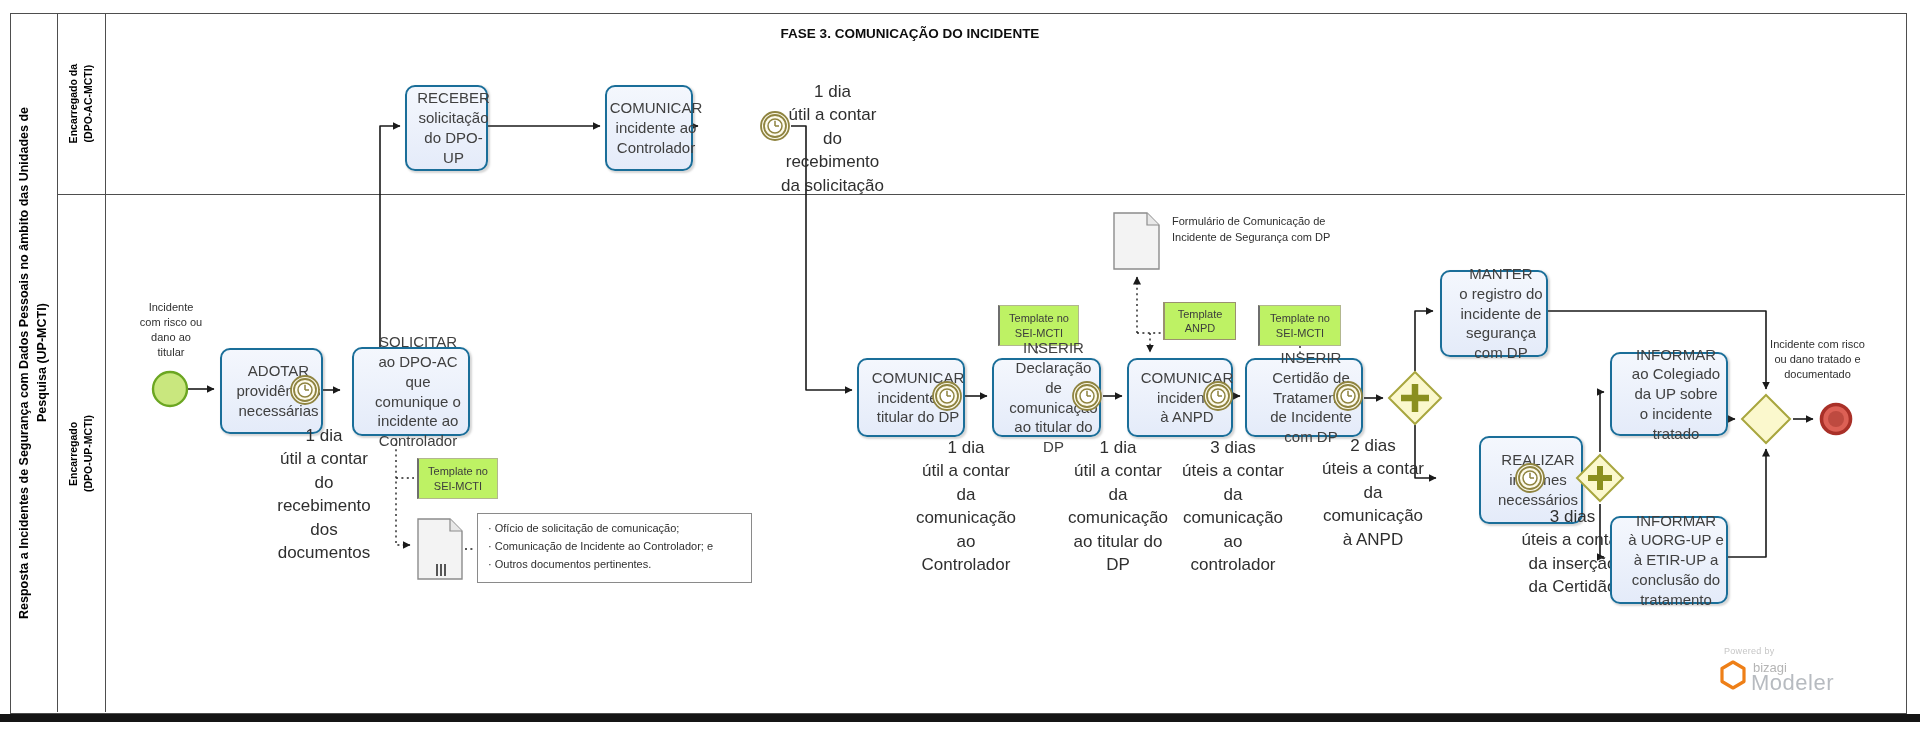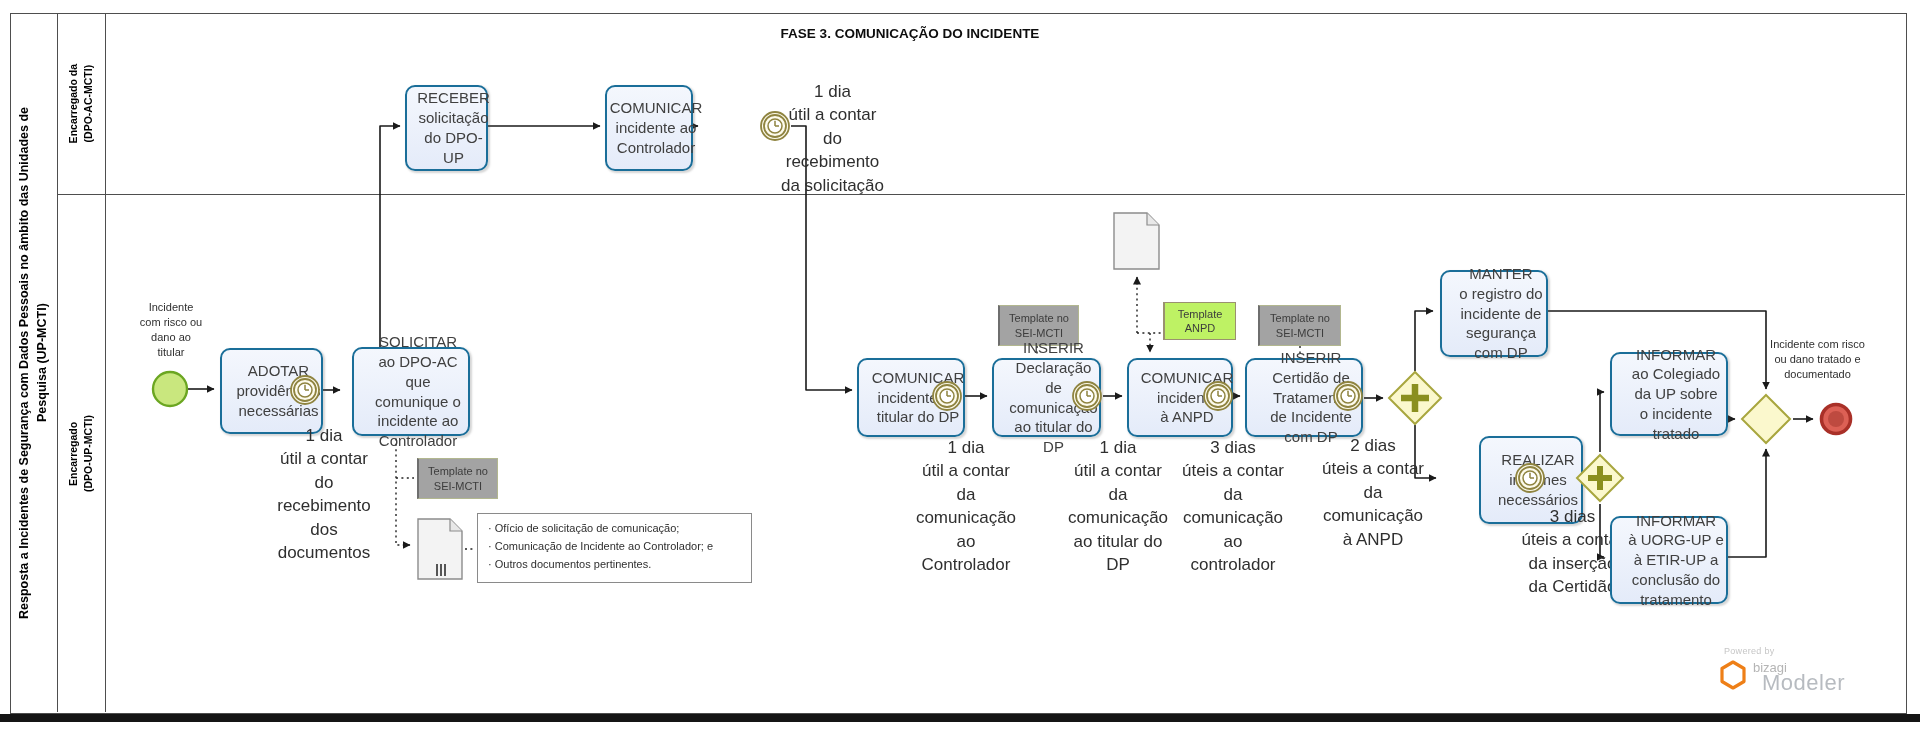--- a/index.html
+++ b/index.html
@@ -14,21 +14,21 @@
          text-align:center;font-weight:bold;color:#000;}
   .pool-title{font-size:12.5px;line-height:1.45;}
   .lane-label{font-size:10.5px;line-height:1.4;}
   .phase-title{font-size:13.5px;font-weight:bold;color:#0d0d0d;text-align:center;}
   
   .task{background:linear-gradient(#f4f7fd,#e4ebf9);border:2.4px solid #1A6E99;border-radius:10px;
         display:flex;align-items:center;justify-content:center;text-align:center;
         font-size:15px;line-height:1.32;color:#404040;white-space:pre-line;
         box-shadow:1.5px 1.5px 2px rgba(90,90,90,.25);padding-left:14px;}
   .note{font-size:17px;line-height:1.38;color:#2f2f2f;text-align:center;white-space:pre-line;}
-  .tmpl{background:#a3a3a3;border:1px solid #b2b78f;border-left:2px solid #6e6e6e;
+  .tmpl{background:#bef264;border:1px solid #b2b78f;border-left:2px solid #6e6e6e;
         display:flex;align-items:center;justify-content:center;text-align:center;
         font-size:11px;line-height:1.3;color:#3c3c3c;white-space:pre-line;}
   .tmpl-tan{background:#bef264;border-color:#9a9170;margin-top:22px;}
   .doclabel{font-size:11px;line-height:1.45;color:#2f2f2f;text-align:left;white-space:pre-line;}
   .listbox{background:#fff;border:1.2px solid #8a8a8a;font-size:11px;line-height:1.62;
            color:#2f2f2f;padding:6px 10px;white-space:pre-line;text-align:left;}
   .evlabel{font-size:11px;line-height:1.35;color:#2f2f2f;text-align:center;white-space:pre-line;}
   
   .powered{font-size:9px;color:#c6c6c6;letter-spacing:.3px;}
   .brand-small{font-size:13px;color:#b5b5b5;}
@@ -186,20 +186,22 @@
   </svg>
   <div class="abs note" style="left:1064px;top:436px;width:108px;">1 dia
 útil a contar
 da comunicação
 ao titular do DP</div>
 
   <svg class="abs" style="left:1113px;top:212px;" width="48" height="59">
     <path d="M1 1 H34 L46 13 V57 H1 Z" fill="#F3F3F3" stroke="#8c8c8c" stroke-width="1.4"></path>
     <path d="M34 1 V13 H46" fill="#e8e8e8" stroke="#8c8c8c" stroke-width="1.2"></path>
   </svg>
+  <div class="abs doclabel" style="left:1172px;top:214px;width:200px;">Formulário de Comunicação de
+Incidente de Segurança com DP</div>
   <div class="abs tmpl tmpl-tan" style="left:1163px;top:280px;width:70px;height:36px;">Template
 ANPD</div>
 
   <div class="abs task" style="left:1127px;top:358px;width:88px;height:75px;">COMUNICAR
 incidente
 à ANPD</div>
   <svg class="abs" style="left:1200px;top:378px;" width="36" height="36">
     <circle cx="18" cy="18" r="14" fill="#FDFBEC" stroke="#8F8440" stroke-width="1.8"></circle>
     <circle cx="18" cy="18" r="11" fill="none" stroke="#8F8440" stroke-width="1.8"></circle>
     <circle cx="18" cy="18" r="7" fill="#fff" stroke="#8F8440" stroke-width="1.5"></circle>
@@ -278,16 +280,16 @@
   <svg class="abs" style="left:1817px;top:400px;" width="38" height="38">
     <circle cx="19" cy="19" r="14.5" fill="#DC6055" stroke="#A93028" stroke-width="3.6"></circle>
     <circle cx="19" cy="19" r="8" fill="#BE4A40"></circle>
   </svg>
 
   <div class="abs powered" style="left:1724px;top:646px;">Powered by</div>
   <svg class="abs" style="left:1719px;top:660px;" width="28" height="30" viewBox="0 0 28 30">
     <polygon points="14,2 25,8.5 25,21.5 14,28 3,21.5 3,8.5" fill="none" stroke="#EE7F17" stroke-width="3.2" stroke-linejoin="round"></polygon>
   </svg>
   <div class="abs brand-small" style="left:1753px;top:660px;">bizagi</div>
-  <div class="abs brand-large" style="left:1751px;top:670px;margin-left:11px;">Modeler</div>
+  <div class="abs brand-large" style="left:1751px;top:670px;">Modeler</div>
 
   <div class="abs bottombar" style="left:0;top:714px;width:1920px;height:8px;"></div>
 </div>
 
 </body></html>

